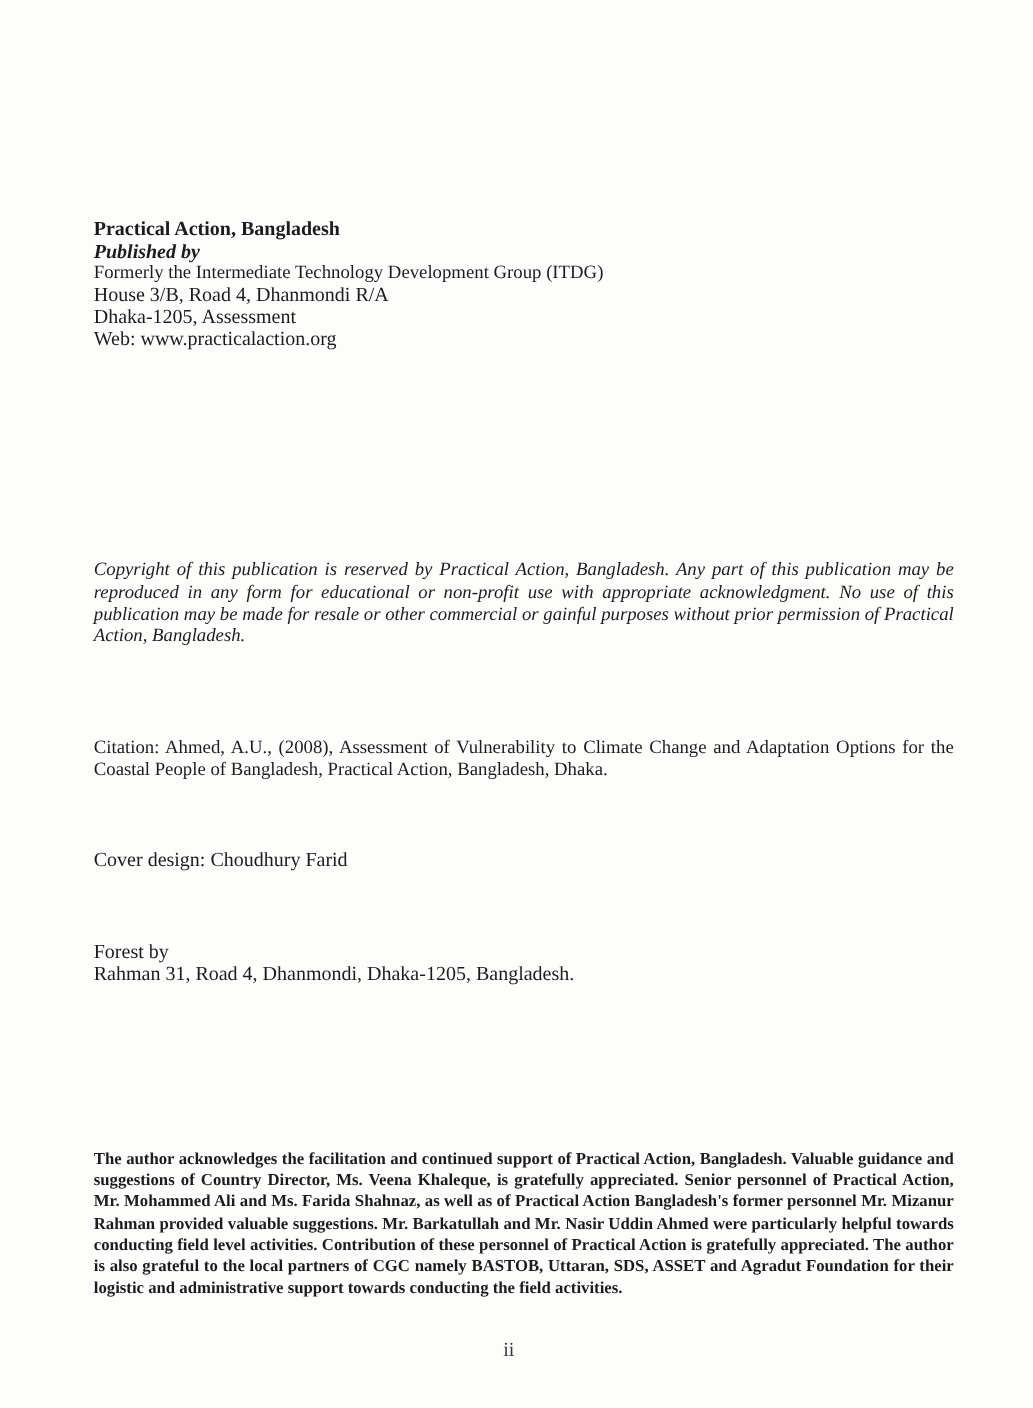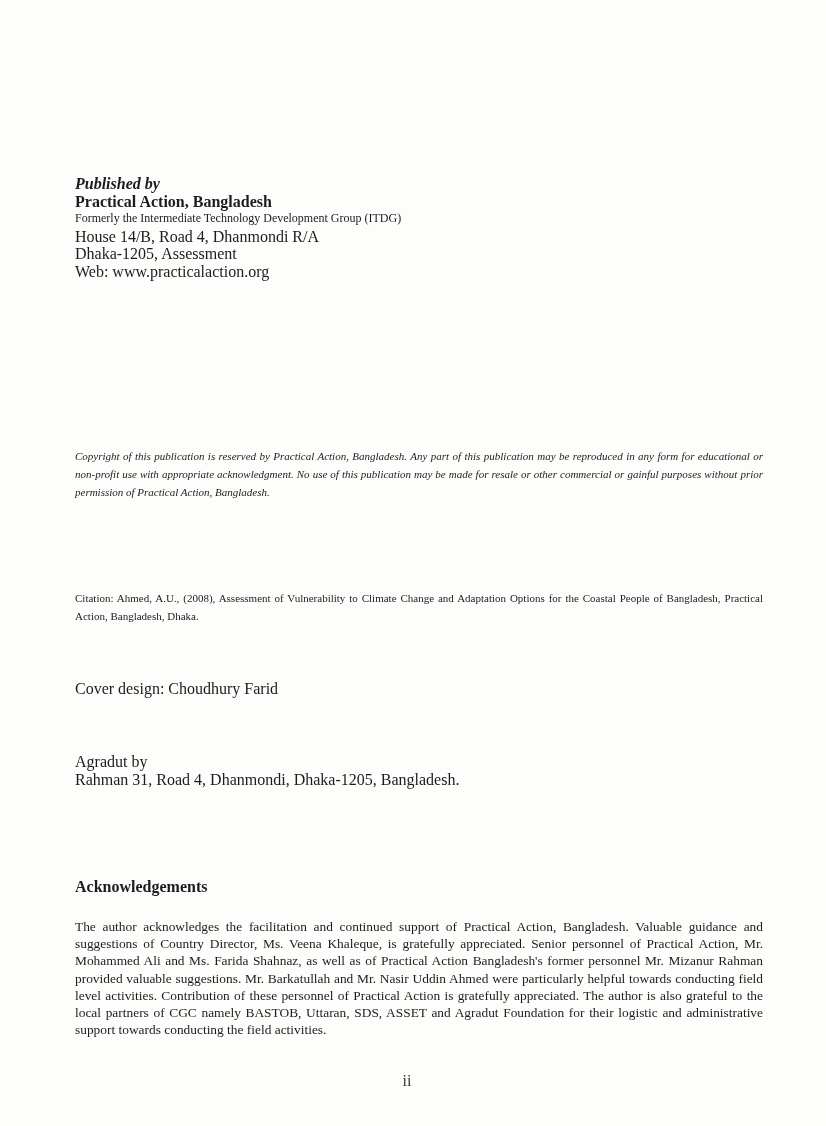--- a/index.html
+++ b/index.html
@@ -29,27 +29,27 @@
     line-height: 17.6px;
   }
   .bold-italic {
     font-weight: bold;
     font-style: italic;
   }
   .bold {
     font-weight: bold;
   }
   .small-line {
-    font-size: 12px;
+    font-size: 15px;
     line-height: 17.6px;
   }
   .para {
     margin: 0;
     text-align: justify;
-    font-size: 11px;
+    font-size: 15px;
     line-height: 17.8px;
   }
   .italic-para {
     font-style: italic;
   }
   .ack-heading {
     margin: 0;
     font-size: 16px;
     font-weight: bold;
   }
@@ -67,49 +67,46 @@
     font-size: 16px;
     color: #3a3a3a;
   }
 </style>
 </head>
 <body>
 
 <div class="page">
 
   <section class="block" style="top: 175px;">
+    <div class="line bold">Practical Action, Bangladesh</div>
     <div class="line bold-italic">Published by</div>
-    <div class="line bold">Practical Action, Bangladesh</div>
     <div class="small-line">Formerly the Intermediate Technology Development Group (ITDG)</div>
-    <div class="line">House 14/B, Road 4, Dhanmondi R/A</div>
+    <div class="line">House 3/B, Road 4, Dhanmondi R/A</div>
     <div class="line">Dhaka-1205, Assessment</div>
     <div class="line">Web: www.practicalaction.org</div>
   </section>
 
 
   <section class="block" style="top: 448px;">
     <p class="para italic-para">Copyright of this publication is reserved by Practical Action, Bangladesh. Any part of this publication may be reproduced in any form for educational or non-profit use with appropriate acknowledgment. No use of this publication may be made for resale or other commercial or gainful purposes without prior permission of Practical Action, Bangladesh.</p>
   </section>
 
   <section class="block" style="top: 590px;">
     <p class="para">Citation: Ahmed, A.U., (2008), Assessment of Vulnerability to Climate Change and Adaptation Options for the Coastal People of Bangladesh, Practical Action, Bangladesh, Dhaka.</p>
   </section>
 
   <section class="block" style="top: 680px;">
     <div class="line">Cover design: Choudhury Farid</div>
   </section>
 
   <section class="block" style="top: 753px;">
-    <div class="line">Agradut by</div>
+    <div class="line">Forest by</div>
     <div class="line">Rahman 31, Road 4, Dhanmondi, Dhaka-1205, Bangladesh.</div>
   </section>
 
-  <section class="block" style="top: 878px;">
-    <h2 class="ack-heading">Acknowledgements</h2>
-  </section>
 
-  <section class="block" style="top: 918px;">
+  <section class="block" style="top: 918px; font-weight: bold;">
     <p class="ack-body">The author acknowledges the facilitation and continued support of Practical Action, Bangladesh. Valuable guidance and suggestions of Country Director, Ms. Veena Khaleque, is gratefully appreciated. Senior personnel of Practical Action, Mr. Mohammed Ali and Ms. Farida Shahnaz, as well as of Practical Action Bangladesh's former personnel Mr. Mizanur Rahman provided valuable suggestions. Mr. Barkatullah and Mr. Nasir Uddin Ahmed were particularly helpful towards conducting field level activities. Contribution of these personnel of Practical Action is gratefully appreciated. The author is also grateful to the local partners of CGC namely BASTOB, Uttaran, SDS, ASSET and Agradut Foundation for their logistic and administrative support towards conducting the field activities.</p>
   </section>
 
   <div class="page-number" style="top: 1072px;">ii</div>
 
 </div>
 
 </body></html>

